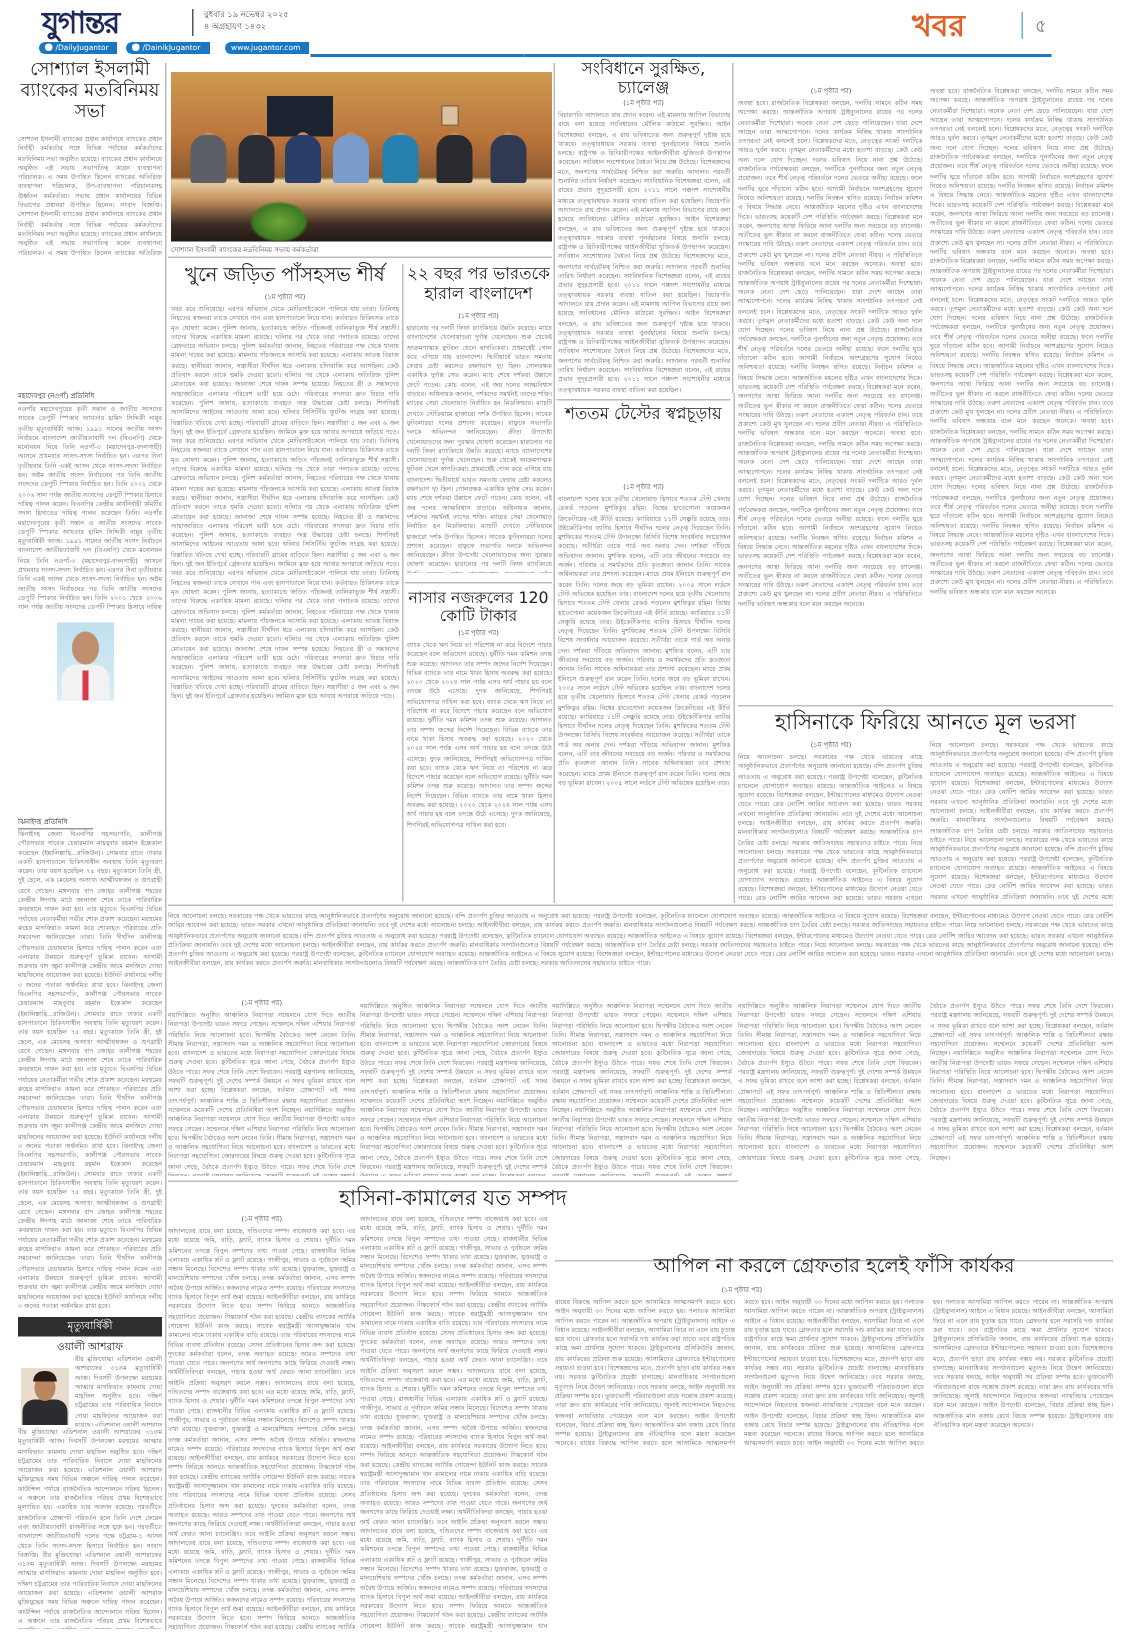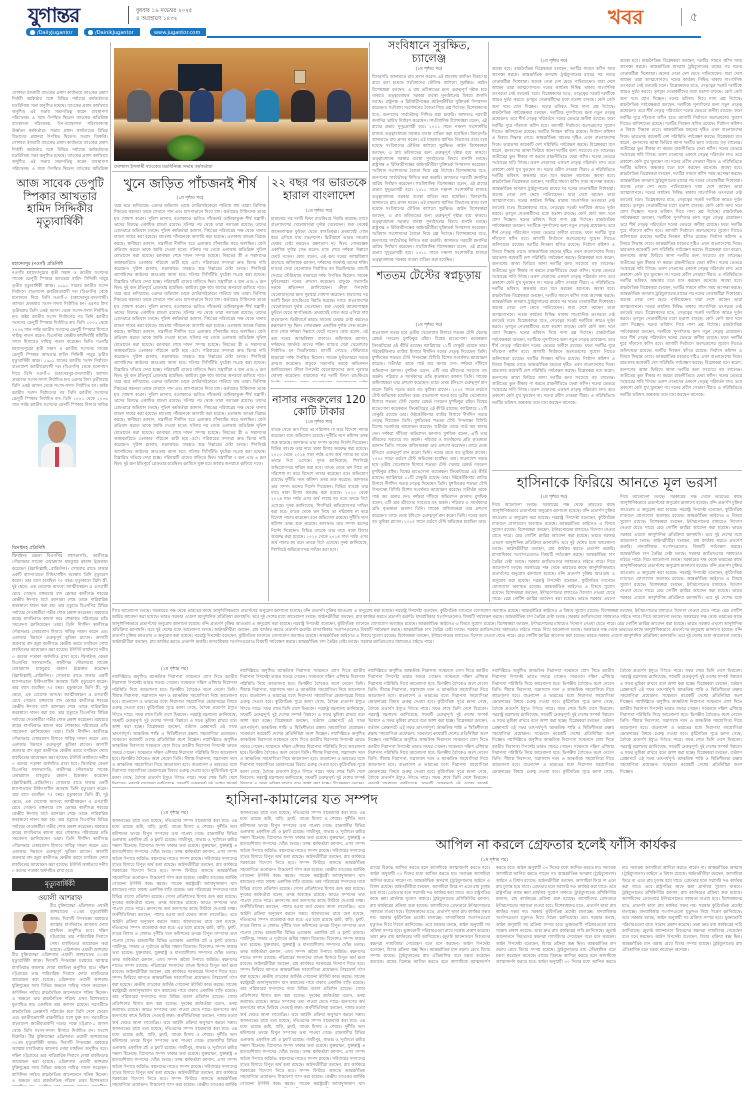--- a/index.html
+++ b/index.html
@@ -65,23 +65,23 @@
   <div class="rule-blue"></div>
   <div class="rule-blue2"></div>
   <div class="section-name">খবর</div>
   <div class="section-sep"></div>
   <div class="page-no">৫</div>
 
   <div class="vrule" style="left:110px; top:42px; height:1045px;"></div>
   <div class="vrule" style="left:369px; top:42px; height:560px;"></div>
   <div class="vrule" style="left:488px; top:42px; height:220px;"></div>
 
+  <div class="headline" style="left:12px; top:40px; width:96px; font-size:12px;">সোশ্যাল ইসলামী ব্যাংকের মতবিনিময় সভা</div>
   <div class="col-text" style="left:12px; top:90px; width:96px; height:80px;">সোশ্যাল ইসলামী ব্যাংকের প্রধান কার্যালয়ে ব্যাংকের প্রধান নির্বাহী কর্মকর্তার সঙ্গে বিভিন্ন পর্যায়ের কর্মকর্তাদের মতবিনিময় সভা অনুষ্ঠিত হয়েছে। ব্যাংকের প্রধান কার্যালয়ে অনুষ্ঠিত এই সভায় সভাপতিত্ব করেন ব্যবস্থাপনা পরিচালক। এ সময় উপস্থিত ছিলেন ব্যাংকের অতিরিক্ত ব্যবস্থাপনা পরিচালক, উপ-ব্যবস্থাপনা পরিচালকসহ ঊর্ধ্বতন কর্মকর্তারা। সভায় প্রধান কার্যালয়ের বিভিন্ন বিভাগের প্রধানরা উপস্থিত ছিলেন। সংবাদ বিজ্ঞপ্তি। সোশ্যাল ইসলামী ব্যাংকের প্রধান কার্যালয়ে ব্যাংকের প্রধান নির্বাহী কর্মকর্তার সঙ্গে বিভিন্ন পর্যায়ের কর্মকর্তাদের মতবিনিময় সভা অনুষ্ঠিত হয়েছে। ব্যাংকের প্রধান কার্যালয়ে অনুষ্ঠিত এই সভায় সভাপতিত্ব করেন ব্যবস্থাপনা পরিচালক। এ সময় উপস্থিত ছিলেন ব্যাংকের অতিরিক্ত ব্যবস্থাপনা পরিচালক, উপ-ব্যবস্থাপনা পরিচালকসহ ঊর্ধ্বতন কর্মকর্তারা। সভায় প্রধান কার্যালয়ের বিভিন্ন বিভাগের প্রধানরা উপস্থিত ছিলেন। সংবাদ বিজ্ঞপ্তি। সোশ্যাল ইসলামী ব্যাংকের প্রধান কার্যালয়ে ব্যাংকের প্রধান নির্বাহী কর্মকর্তার সঙ্গে বিভিন্ন পর্যায়ের কর্মকর্তাদের মতবিনিময় সভা অনুষ্ঠিত হয়েছে। ব্যাংকের প্রধান কার্যালয়ে অনুষ্ঠিত এই সভায় সভাপতিত্ব করেন ব্যবস্থাপনা পরিচালক। এ সময় উপস্থিত ছিলেন ব্যাংকের অতিরিক্ত ব্যবস্থাপনা পরিচালক, উপ-ব্যবস্থাপনা পরিচালকসহ ঊর্ধ্বতন কর্মকর্তারা। সভায় প্রধান কার্যালয়ের বিভিন্ন বিভাগের প্রধানরা উপস্থিত ছিলেন। সংবাদ বিজ্ঞপ্তি।</div>
 
-  <div class="headline" style="left:12px; top:178px; width:96px; font-size:11px;">আজ সাবেক ডেপুটি স্পিকার আখতার হামিদ সিদ্দিকীর মৃত্যুবার্ষিকী</div>
   <div class="byline" style="left:12px; top:261px; width:70px;">মহাদেবপুর (নওগাঁ) প্রতিনিধি</div>
   <div class="col-text" style="left:12px; top:270px; width:96px; height:136px;">নওগাঁর মহাদেবপুরের কৃতী সন্তান ও জাতীয় সংসদের সাবেক ডেপুটি স্পিকার আখতার হামিদ সিদ্দিকী নান্নুর তৃতীয় মৃত্যুবার্ষিকী আজ। ১৯৯১ সালের জাতীয় সংসদ নির্বাচনে বাংলাদেশ জাতীয়তাবাদী দল (বিএনপি) থেকে মনোনয়ন নিয়ে তিনি নওগাঁ-৩ (মহাদেবপুর-বদলগাছী) আসনে প্রথমবার সংসদ-সদস্য নির্বাচিত হন। এরপর টানা তৃতীয়বার তিনি একই আসন থেকে সংসদ-সদস্য নির্বাচিত হন। অষ্টম জাতীয় সংসদ নির্বাচনের পর তিনি জাতীয় সংসদের ডেপুটি স্পিকার নির্বাচিত হন। তিনি ২০০১ থেকে ২০০৬ সাল পর্যন্ত জাতীয় সংসদের ডেপুটি স্পিকার হিসাবে দায়িত্ব পালন করেন। বিএনপির কেন্দ্রীয় কার্যনির্বাহী কমিটির সদস্য হিসাবেও দায়িত্ব পালন করেছেন তিনি। নওগাঁর মহাদেবপুরের কৃতী সন্তান ও জাতীয় সংসদের সাবেক ডেপুটি স্পিকার আখতার হামিদ সিদ্দিকী নান্নুর তৃতীয় মৃত্যুবার্ষিকী আজ। ১৯৯১ সালের জাতীয় সংসদ নির্বাচনে বাংলাদেশ জাতীয়তাবাদী দল (বিএনপি) থেকে মনোনয়ন নিয়ে তিনি নওগাঁ-৩ (মহাদেবপুর-বদলগাছী) আসনে প্রথমবার সংসদ-সদস্য নির্বাচিত হন। এরপর টানা তৃতীয়বার তিনি একই আসন থেকে সংসদ-সদস্য নির্বাচিত হন। অষ্টম জাতীয় সংসদ নির্বাচনের পর তিনি জাতীয় সংসদের ডেপুটি স্পিকার নির্বাচিত হন। তিনি ২০০১ থেকে ২০০৬ সাল পর্যন্ত জাতীয় সংসদের ডেপুটি স্পিকার হিসাবে দায়িত্ব পালন করেন। বিএনপির কেন্দ্রীয় কার্যনির্বাহী কমিটির সদস্য হিসাবেও দায়িত্ব পালন করেছেন তিনি। নওগাঁর মহাদেবপুরের কৃতী সন্তান ও জাতীয় সংসদের সাবেক ডেপুটি স্পিকার আখতার হামিদ সিদ্দিকী নান্নুর তৃতীয় মৃত্যুবার্ষিকী আজ। ১৯৯১ সালের জাতীয় সংসদ নির্বাচনে বাংলাদেশ জাতীয়তাবাদী দল (বিএনপি) থেকে মনোনয়ন নিয়ে তিনি নওগাঁ-৩ (মহাদেবপুর-বদলগাছী) আসনে প্রথমবার সংসদ-সদস্য নির্বাচিত হন। এরপর টানা তৃতীয়বার তিনি একই আসন থেকে সংসদ-সদস্য নির্বাচিত হন। অষ্টম জাতীয় সংসদ নির্বাচনের পর তিনি জাতীয় সংসদের ডেপুটি স্পিকার নির্বাচিত হন। তিনি ২০০১ থেকে ২০০৬ সাল পর্যন্ত জাতীয় সংসদের ডেপুটি স্পিকার হিসাবে দায়িত্ব পালন করেন। বিএনপির কেন্দ্রীয় কার্যনির্বাহী কমিটির সদস্য হিসাবেও দায়িত্ব পালন করেছেন তিনি।</div>
   <div class="photo-portrait1">
     <div class="body"></div>
       <div class="tie"></div>
       <div class="face"></div>
   </div>
 
   <div class="byline" style="left:12px; top:545px; width:50px;">ঝিনাইদহ প্রতিনিধি</div>
   <div class="col-text" style="left:12px; top:553px; width:96px; height:322px;">ঝিনাইদহ জেলা বিএনপির সহসভাপতি, কালীগঞ্জ পৌরসভার সাবেক চেয়ারম্যান মাহবুবার রহমান ইন্তেকাল করেছেন (ইন্নালিল্লাহি...রাজিউন)। সোমবার রাতে ঢাকার একটি হাসপাতালে চিকিৎসাধীন অবস্থায় তিনি মৃত্যুবরণ করেন। তার বয়স হয়েছিল ৭৫ বছর। মৃত্যুকালে তিনি স্ত্রী, দুই ছেলে, এক মেয়েসহ অসংখ্য আত্মীয়স্বজন ও গুণগ্রাহী রেখে গেছেন। মঙ্গলবার বাদ জোহর কালীগঞ্জ শহরের কেন্দ্রীয় ঈদগাহ মাঠে জানাজা শেষে তাকে পারিবারিক কবরস্থানে দাফন করা হয়। তার মৃত্যুতে বিএনপির বিভিন্ন পর্যায়ের নেতাকর্মীরা গভীর শোক প্রকাশ করেছেন। মরহুমের রুহের মাগফিরাত কামনা করে শোকাহত পরিবারের প্রতি সমবেদনা জানিয়েছেন তারা। তিনি দীর্ঘদিন কালীগঞ্জ পৌরসভার চেয়ারম্যান হিসাবে দায়িত্ব পালন করেন এবং এলাকার উন্নয়নে গুরুত্বপূর্ণ ভূমিকা রাখেন। আগামী শুক্রবার বাদ জুমা কালীগঞ্জ কেন্দ্রীয় জামে মসজিদে দোয়া মাহফিলের আয়োজন করা হয়েছে। ইউনিট কার্যালয়ে দলীয় ৩ জনের পতাকা অর্ধনমিত রাখা হবে। ঝিনাইদহ জেলা বিএনপির সহসভাপতি, কালীগঞ্জ পৌরসভার সাবেক চেয়ারম্যান মাহবুবার রহমান ইন্তেকাল করেছেন (ইন্নালিল্লাহি...রাজিউন)। সোমবার রাতে ঢাকার একটি হাসপাতালে চিকিৎসাধীন অবস্থায় তিনি মৃত্যুবরণ করেন। তার বয়স হয়েছিল ৭৫ বছর। মৃত্যুকালে তিনি স্ত্রী, দুই ছেলে, এক মেয়েসহ অসংখ্য আত্মীয়স্বজন ও গুণগ্রাহী রেখে গেছেন। মঙ্গলবার বাদ জোহর কালীগঞ্জ শহরের কেন্দ্রীয় ঈদগাহ মাঠে জানাজা শেষে তাকে পারিবারিক কবরস্থানে দাফন করা হয়। তার মৃত্যুতে বিএনপির বিভিন্ন পর্যায়ের নেতাকর্মীরা গভীর শোক প্রকাশ করেছেন। মরহুমের রুহের মাগফিরাত কামনা করে শোকাহত পরিবারের প্রতি সমবেদনা জানিয়েছেন তারা। তিনি দীর্ঘদিন কালীগঞ্জ পৌরসভার চেয়ারম্যান হিসাবে দায়িত্ব পালন করেন এবং এলাকার উন্নয়নে গুরুত্বপূর্ণ ভূমিকা রাখেন। আগামী শুক্রবার বাদ জুমা কালীগঞ্জ কেন্দ্রীয় জামে মসজিদে দোয়া মাহফিলের আয়োজন করা হয়েছে। ইউনিট কার্যালয়ে দলীয় ৩ জনের পতাকা অর্ধনমিত রাখা হবে। ঝিনাইদহ জেলা বিএনপির সহসভাপতি, কালীগঞ্জ পৌরসভার সাবেক চেয়ারম্যান মাহবুবার রহমান ইন্তেকাল করেছেন (ইন্নালিল্লাহি...রাজিউন)। সোমবার রাতে ঢাকার একটি হাসপাতালে চিকিৎসাধীন অবস্থায় তিনি মৃত্যুবরণ করেন। তার বয়স হয়েছিল ৭৫ বছর। মৃত্যুকালে তিনি স্ত্রী, দুই ছেলে, এক মেয়েসহ অসংখ্য আত্মীয়স্বজন ও গুণগ্রাহী রেখে গেছেন। মঙ্গলবার বাদ জোহর কালীগঞ্জ শহরের কেন্দ্রীয় ঈদগাহ মাঠে জানাজা শেষে তাকে পারিবারিক কবরস্থানে দাফন করা হয়। তার মৃত্যুতে বিএনপির বিভিন্ন পর্যায়ের নেতাকর্মীরা গভীর শোক প্রকাশ করেছেন। মরহুমের রুহের মাগফিরাত কামনা করে শোকাহত পরিবারের প্রতি সমবেদনা জানিয়েছেন তারা। তিনি দীর্ঘদিন কালীগঞ্জ পৌরসভার চেয়ারম্যান হিসাবে দায়িত্ব পালন করেন এবং এলাকার উন্নয়নে গুরুত্বপূর্ণ ভূমিকা রাখেন। আগামী শুক্রবার বাদ জুমা কালীগঞ্জ কেন্দ্রীয় জামে মসজিদে দোয়া মাহফিলের আয়োজন করা হয়েছে। ইউনিট কার্যালয়ে দলীয় ৩ জনের পতাকা অর্ধনমিত রাখা হবে।</div>
@@ -111,21 +111,21 @@
       <div class="person" style="left:141px; background:#2580b0;"></div>
     <div class="head" style="left:184px;"></div>
       <div class="person" style="left:177px; background:#2a2a2e;"></div>
     <div class="head" style="left:220px;"></div>
       <div class="person" style="left:213px; background:#2f3a52;"></div>
     <div class="plant"></div>
   </div>
   <div class="caption" style="left:114px; top:163px; width:254px;">সোশ্যাল ইসলামী ব্যাংকের মতবিনিময় সভায় কর্মকর্তারা</div>
   <div class="hrule" style="left:112px; top:171px; width:256px;"></div>
 
-  <div class="headline" style="left:114px; top:177px; width:152px; font-size:13px;">খুনে জড়িত পাঁচজনই শীর্ষ</div>
+  <div class="headline" style="left:114px; top:177px; width:152px; font-size:13px;">খুনে জড়িত পাঁসহসভ শীর্ষ</div>
   <div class="cont" style="left:114px; top:195px; width:152px;">(১ম পৃষ্ঠার পর)</div>
   <div class="col-text" style="left:114px; top:203px; width:152px; height:396px;">খবর করে শুনিয়েছে। এরপর অভিযান থেকে মোটরসাইকেলে পালিয়ে যায় তারা। তিনিসহ নিহতের স্বজনরা তাকে সেখানে পান এবং হাসপাতালে নিয়ে যান। কর্তব্যরত চিকিৎসক তাকে মৃত ঘোষণা করেন। পুলিশ জানায়, হত্যাকাণ্ডে জড়িত পাঁচজনই তালিকাভুক্ত শীর্ষ সন্ত্রাসী। তাদের বিরুদ্ধে একাধিক মামলা রয়েছে। ঘটনার পর থেকে তারা পলাতক রয়েছে। তাদের গ্রেফতারে অভিযান চলছে। পুলিশ কর্মকর্তারা জানান, নিহতের পরিবারের পক্ষ থেকে থানায় মামলা দায়ের করা হয়েছে। মামলায় পাঁচজনকে আসামি করা হয়েছে। এলাকায় আতঙ্ক বিরাজ করছে। স্থানীয়রা জানান, সন্ত্রাসীরা দীর্ঘদিন ধরে এলাকায় চাঁদাবাজি করে আসছিল। কেউ প্রতিবাদ করলে তাকে হুমকি দেওয়া হতো। ঘটনার পর থেকে এলাকায় অতিরিক্ত পুলিশ মোতায়েন করা হয়েছে। জানাজা শেষে দাফন সম্পন্ন হয়েছে। নিহতের স্ত্রী ও সন্তানদের আহাজারিতে এলাকার পরিবেশ ভারী হয়ে ওঠে। পরিবারের সদস্যরা দ্রুত বিচার দাবি করেছেন। পুলিশ জানায়, হত্যাকাণ্ডে ব্যবহৃত অস্ত্র উদ্ধারের চেষ্টা চলছে। শিগগিরই আসামিদের আইনের আওতায় আনা হবে। ঘটনার সিসিটিভি ফুটেজ সংগ্রহ করা হয়েছে। বিস্তারিত খতিয়ে দেখা হচ্ছে। পরিবারটি গ্রামের বাড়িতে ছিল। সন্ত্রাসীরা ৫ জন এবং ৬ জন ছিল। দুই জন ইতিপূর্বে গ্রেফতার হয়েছিল। জামিনে মুক্ত হয়ে আবার অপরাধে জড়িয়ে পড়ে। খবর করে শুনিয়েছে। এরপর অভিযান থেকে মোটরসাইকেলে পালিয়ে যায় তারা। তিনিসহ নিহতের স্বজনরা তাকে সেখানে পান এবং হাসপাতালে নিয়ে যান। কর্তব্যরত চিকিৎসক তাকে মৃত ঘোষণা করেন। পুলিশ জানায়, হত্যাকাণ্ডে জড়িত পাঁচজনই তালিকাভুক্ত শীর্ষ সন্ত্রাসী। তাদের বিরুদ্ধে একাধিক মামলা রয়েছে। ঘটনার পর থেকে তারা পলাতক রয়েছে। তাদের গ্রেফতারে অভিযান চলছে। পুলিশ কর্মকর্তারা জানান, নিহতের পরিবারের পক্ষ থেকে থানায় মামলা দায়ের করা হয়েছে। মামলায় পাঁচজনকে আসামি করা হয়েছে। এলাকায় আতঙ্ক বিরাজ করছে। স্থানীয়রা জানান, সন্ত্রাসীরা দীর্ঘদিন ধরে এলাকায় চাঁদাবাজি করে আসছিল। কেউ প্রতিবাদ করলে তাকে হুমকি দেওয়া হতো। ঘটনার পর থেকে এলাকায় অতিরিক্ত পুলিশ মোতায়েন করা হয়েছে। জানাজা শেষে দাফন সম্পন্ন হয়েছে। নিহতের স্ত্রী ও সন্তানদের আহাজারিতে এলাকার পরিবেশ ভারী হয়ে ওঠে। পরিবারের সদস্যরা দ্রুত বিচার দাবি করেছেন। পুলিশ জানায়, হত্যাকাণ্ডে ব্যবহৃত অস্ত্র উদ্ধারের চেষ্টা চলছে। শিগগিরই আসামিদের আইনের আওতায় আনা হবে। ঘটনার সিসিটিভি ফুটেজ সংগ্রহ করা হয়েছে। বিস্তারিত খতিয়ে দেখা হচ্ছে। পরিবারটি গ্রামের বাড়িতে ছিল। সন্ত্রাসীরা ৫ জন এবং ৬ জন ছিল। দুই জন ইতিপূর্বে গ্রেফতার হয়েছিল। জামিনে মুক্ত হয়ে আবার অপরাধে জড়িয়ে পড়ে। খবর করে শুনিয়েছে। এরপর অভিযান থেকে মোটরসাইকেলে পালিয়ে যায় তারা। তিনিসহ নিহতের স্বজনরা তাকে সেখানে পান এবং হাসপাতালে নিয়ে যান। কর্তব্যরত চিকিৎসক তাকে মৃত ঘোষণা করেন। পুলিশ জানায়, হত্যাকাণ্ডে জড়িত পাঁচজনই তালিকাভুক্ত শীর্ষ সন্ত্রাসী। তাদের বিরুদ্ধে একাধিক মামলা রয়েছে। ঘটনার পর থেকে তারা পলাতক রয়েছে। তাদের গ্রেফতারে অভিযান চলছে। পুলিশ কর্মকর্তারা জানান, নিহতের পরিবারের পক্ষ থেকে থানায় মামলা দায়ের করা হয়েছে। মামলায় পাঁচজনকে আসামি করা হয়েছে। এলাকায় আতঙ্ক বিরাজ করছে। স্থানীয়রা জানান, সন্ত্রাসীরা দীর্ঘদিন ধরে এলাকায় চাঁদাবাজি করে আসছিল। কেউ প্রতিবাদ করলে তাকে হুমকি দেওয়া হতো। ঘটনার পর থেকে এলাকায় অতিরিক্ত পুলিশ মোতায়েন করা হয়েছে। জানাজা শেষে দাফন সম্পন্ন হয়েছে। নিহতের স্ত্রী ও সন্তানদের আহাজারিতে এলাকার পরিবেশ ভারী হয়ে ওঠে। পরিবারের সদস্যরা দ্রুত বিচার দাবি করেছেন। পুলিশ জানায়, হত্যাকাণ্ডে ব্যবহৃত অস্ত্র উদ্ধারের চেষ্টা চলছে। শিগগিরই আসামিদের আইনের আওতায় আনা হবে। ঘটনার সিসিটিভি ফুটেজ সংগ্রহ করা হয়েছে। বিস্তারিত খতিয়ে দেখা হচ্ছে। পরিবারটি গ্রামের বাড়িতে ছিল। সন্ত্রাসীরা ৫ জন এবং ৬ জন ছিল। দুই জন ইতিপূর্বে গ্রেফতার হয়েছিল। জামিনে মুক্ত হয়ে আবার অপরাধে জড়িয়ে পড়ে।</div>
   <div class="vrule" style="left:268px; top:176px; height:425px;"></div>
 
   <div class="headline" style="left:270px; top:177px; width:98px; font-size:11px;">২২ বছর পর ভারতকে হারাল বাংলাদেশ</div>
   <div class="cont" style="left:270px; top:208px; width:98px;">(১ম পৃষ্ঠার পর)</div>
   <div class="col-text" style="left:271px; top:216px; width:97px; height:166px;">হারানোর পর দলটি ফিফা র‍্যাংকিংয়ে উন্নতি করেছে। ম্যাচে বাংলাদেশের খেলোয়াড়রা দুর্দান্ত খেলেছেন। শুরু থেকেই আক্রমণাত্মক ফুটবল খেলে স্বাগতিকরা। প্রথমার্ধেই গোল করে এগিয়ে যায় বাংলাদেশ। দ্বিতীয়ার্ধে ভারত সমতায় ফেরার চেষ্টা করলেও রক্ষণভাগ দৃঢ় ছিল। গোলরক্ষক একাধিক দুর্দান্ত সেভ করেন। ম্যাচ শেষে দর্শকরা উল্লাসে ফেটে পড়েন। কোচ বলেন, এই জয় দলের আত্মবিশ্বাস বাড়াবে। অধিনায়ক জানান, দর্শকদের সমর্থনই তাদের শক্তি। ম্যাচের সেরা খেলোয়াড় নির্বাচিত হন মিডফিল্ডার। ম্যাচটি দেখতে স্টেডিয়ামে হাজারো দর্শক উপস্থিত ছিলেন। সাবেক ফুটবলাররা দলের প্রশংসা করেছেন। বাফুফে সভাপতি দলকে অভিনন্দন জানিয়েছেন। ক্রীড়া উপদেষ্টা খেলোয়াড়দের জন্য পুরস্কার ঘোষণা করেছেন। হারানোর পর দলটি ফিফা র‍্যাংকিংয়ে উন্নতি করেছে। ম্যাচে বাংলাদেশের খেলোয়াড়রা দুর্দান্ত খেলেছেন। শুরু থেকেই আক্রমণাত্মক ফুটবল খেলে স্বাগতিকরা। প্রথমার্ধেই গোল করে এগিয়ে যায় বাংলাদেশ। দ্বিতীয়ার্ধে ভারত সমতায় ফেরার চেষ্টা করলেও রক্ষণভাগ দৃঢ় ছিল। গোলরক্ষক একাধিক দুর্দান্ত সেভ করেন। ম্যাচ শেষে দর্শকরা উল্লাসে ফেটে পড়েন। কোচ বলেন, এই জয় দলের আত্মবিশ্বাস বাড়াবে। অধিনায়ক জানান, দর্শকদের সমর্থনই তাদের শক্তি। ম্যাচের সেরা খেলোয়াড় নির্বাচিত হন মিডফিল্ডার। ম্যাচটি দেখতে স্টেডিয়ামে হাজারো দর্শক উপস্থিত ছিলেন। সাবেক ফুটবলাররা দলের প্রশংসা করেছেন। বাফুফে সভাপতি দলকে অভিনন্দন জানিয়েছেন। ক্রীড়া উপদেষ্টা খেলোয়াড়দের জন্য পুরস্কার ঘোষণা করেছেন। হারানোর পর দলটি ফিফা র‍্যাংকিংয়ে উন্নতি করেছে। ম্যাচে বাংলাদেশের খেলোয়াড়রা দুর্দান্ত খেলেছেন। শুরু থেকেই আক্রমণাত্মক ফুটবল খেলে স্বাগতিকরা। প্রথমার্ধেই গোল করে এগিয়ে যায় বাংলাদেশ। দ্বিতীয়ার্ধে ভারত সমতায় ফেরার চেষ্টা করলেও রক্ষণভাগ দৃঢ় ছিল। গোলরক্ষক একাধিক দুর্দান্ত সেভ করেন। ম্যাচ শেষে দর্শকরা উল্লাসে ফেটে পড়েন। কোচ বলেন, এই জয় দলের আত্মবিশ্বাস বাড়াবে। অধিনায়ক জানান, দর্শকদের সমর্থনই তাদের শক্তি। ম্যাচের সেরা খেলোয়াড় নির্বাচিত হন মিডফিল্ডার। ম্যাচটি দেখতে স্টেডিয়ামে হাজারো দর্শক উপস্থিত ছিলেন। সাবেক ফুটবলাররা দলের প্রশংসা করেছেন। বাফুফে সভাপতি দলকে অভিনন্দন জানিয়েছেন। ক্রীড়া উপদেষ্টা খেলোয়াড়দের জন্য পুরস্কার ঘোষণা করেছেন।</div>
 
   <div class="hrule" style="left:270px; top:388px; width:98px;"></div>
   <div class="headline" style="left:270px; top:393px; width:98px; font-size:10.5px;">নাসার নজরুলের 120 কোটি টাকার</div>

